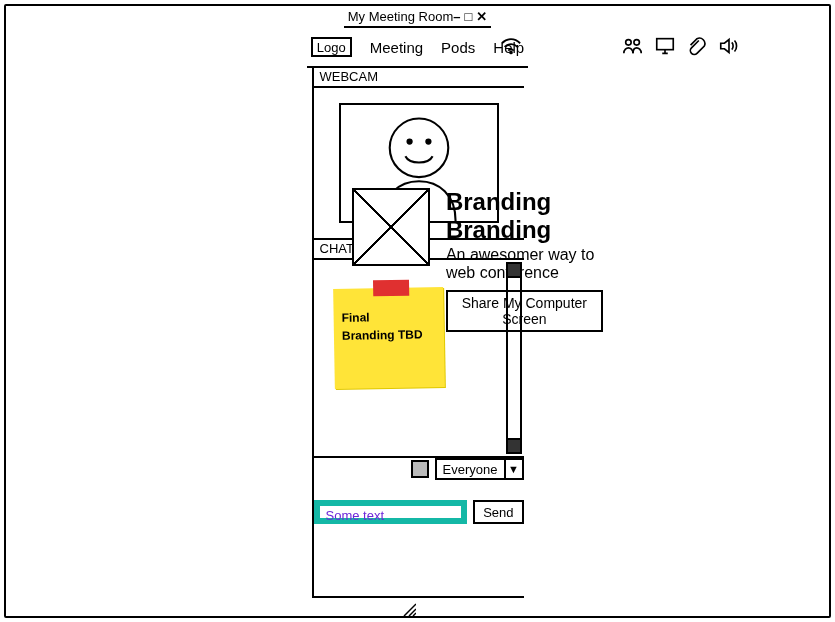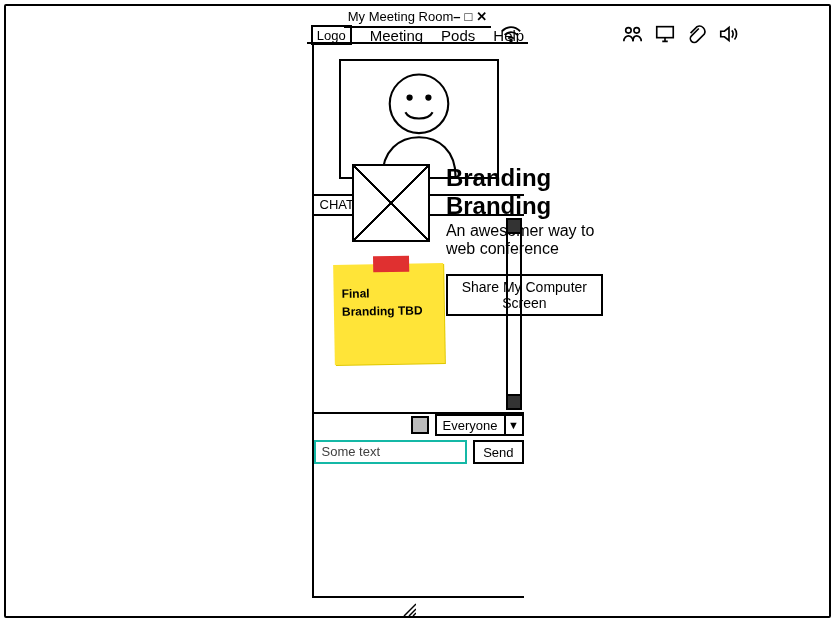--- a/index.html
+++ b/index.html
@@ -31,21 +31,21 @@
     padding: 0 4px;
     font-size: 13px;
   }
   .titlebar .controls { display:flex; gap:4px; align-items:center; }
   .win-ctrl { cursor: default; font-weight:bold; }
   
   .menubar {
     display: flex;
     align-items: center;
     border-bottom: 2px solid #000;
-    height: 16px;
+    height: 40px;
     padding: 0 4px;
     gap: 18px;
     position: relative;
   }
   .logo-box {
     border: 2px solid #000;
     padding: 0 4px;
     height: 20px;
     display:flex; align-items:center;
     font-size:13px;
@@ -109,21 +109,20 @@
   }
   .brand-text h1 { font-size:24px; font-weight:bold; margin-bottom:2px;}
   .brand-text p { font-size:16px; margin-bottom:8px;}
   .share-btn {
     border:2px solid #000;
     background:#fff;
     font-family:inherit;
     font-size:14px;
     padding:3px 10px;
     cursor:pointer;
-    margin-top:8px;
   }
   .sticky {
     position:absolute;
     top:220px; left:22px;
     width:110px; height:100px;
     background:#ffe438;
     transform:rotate(-1deg);
     padding:20px 8px 8px 8px;
     font-size:12px;
     font-weight:bold;
@@ -171,31 +170,31 @@
     position:relative;
     padding:4px;
   }
   .chat-scroll{
     position:absolute; right:2px; top:2px; bottom:2px; width:16px;
     border:2px solid #000;
   }
   .chat-scroll .thumb-top{position:absolute;top:0;left:0;right:0;height:14px;border-bottom:2px solid #000;background:#333;}
   .chat-scroll .thumb-bot{position:absolute;bottom:0;left:0;right:0;height:14px;border-top:2px solid #000;background:#333;}
   .chat-controls{
-    display:flex; flex-direction:column; gap:4px;
+    display:flex; flex-direction:column; gap:20px;
   }
   .chat-row1{display:flex; gap:6px; justify-content:flex-end; align-items:center;}
   .color-swatch{width:18px;height:18px;border:2px solid #000;background:#bbb;}
   .dropdown{
     border:2px solid #000; display:flex; height:22px;
   }
   .dropdown .dd-label{padding:0 6px; font-size:13px; display:flex;align-items:center;}
   .dropdown .dd-arrow{border-left:2px solid #000; width:18px; display:flex;align-items:center;justify-content:center;font-size:11px;}
   .chat-row2{display:flex; gap:6px;}
-  .chat-input-box{flex:1;border:2px solid #14b8a6;height:24px;padding:2px 6px;font-size:13px;color:#404040;}
+  .chat-input-box{flex:1;border:6px solid #14b8a6;height:24px;padding:2px 6px;font-size:13px;color:#6d28d9;}
   .send-btn{border:2px solid #000;background:#fff;font-family:inherit;font-size:13px;padding:0 8px;cursor:pointer;height:24px;}
   
   .participants{
     height:36px;
     display:flex; align-items:center;
     gap:30px;
     padding:0 10px;
     border-bottom:2px solid #000;
   }
   .participant{display:flex;align-items:center;gap:8px;font-size:14px;}
@@ -281,20 +280,21 @@
         <div class="sticky">
           <div>Final</div>
           <div>Branding TBD</div>
         </div>
       </div>
       <div class="main-footer"></div>
     </div>
 
     <div class="right-col">
       <div class="panel">
+        <div class="panel-title">WEBCAM</div>
         <div class="webcam-body">
           <div class="webcam-frame">
             <svg viewBox="0 0 120 110" width="140" height="115" fill="none" stroke="#000" stroke-width="2">
               <circle cx="60" cy="40" r="28"></circle>
               <circle cx="51" cy="34" r="2" fill="#000"></circle>
               <circle cx="69" cy="34" r="2" fill="#000"></circle>
               <path d="M47 48c4 8 22 8 26 0"></path>
               <path d="M25 110c0-25 16-38 35-38s35 13 35 38"></path>
             </svg>
           </div>

